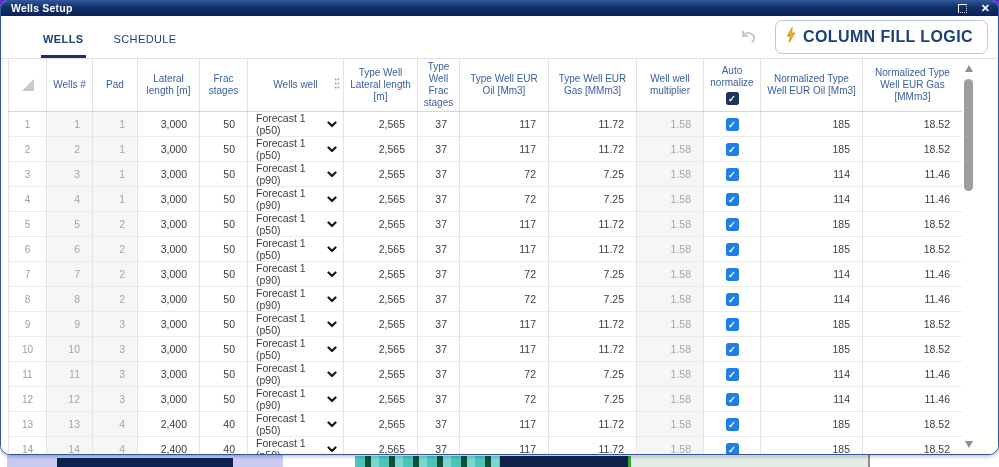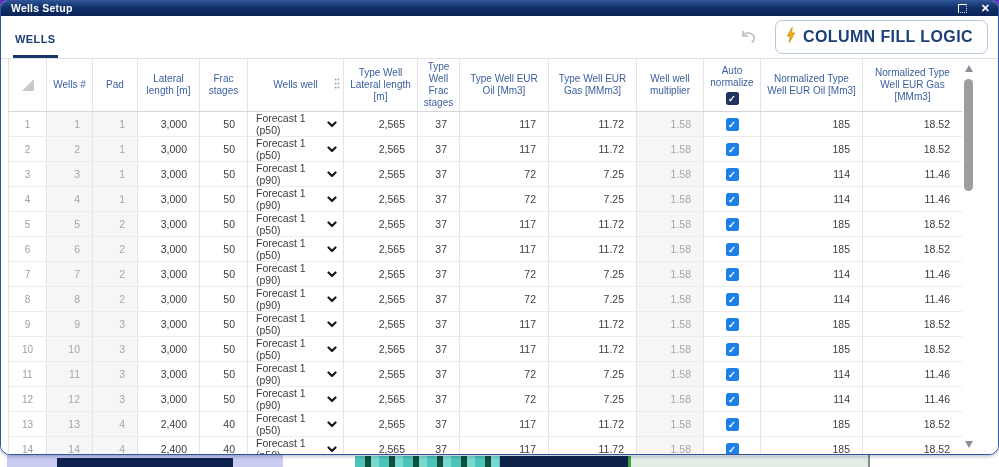--- a/index.html
+++ b/index.html
@@ -24,21 +24,21 @@
   .titlebar { height:15px; background:linear-gradient(180deg,#2b5290 0%,#10306a 45%,#0a2357 100%);
               display:flex; align-items:center; justify-content:space-between; padding:0 8px 0 10px; }
   .titlebar .title { color:#fff; font-size:10.5px; font-weight:bold; letter-spacing:.2px; line-height:15px; }
   .win-controls { display:flex; align-items:center; gap:14px; }
   .restore-box { width:9px; height:9px; border-top:1.5px solid #fff; border-left:1.5px solid #fff;
                  border-right:1.5px dotted #cdd6ea; border-bottom:1.5px dotted #cdd6ea; display:inline-block; }
   .close-x { color:#fff; font-size:11px; font-weight:bold; line-height:11px; cursor:default; }
 
   
   .toolbar { height:42px; display:flex; align-items:center; justify-content:space-between; padding:0 10px 0 12px; background:#fff; }
-  .tabs { display:flex; align-items:flex-end; gap:26px; height:100%; }
+  .tabs { display:flex; align-items:flex-end; gap:26px; height:100%;margin-left:28px; }
   .tab { font-size:11px; letter-spacing:.4px; color:#1c3f77; font-weight:500; padding:13px 2px 10px 2px; border-bottom:3px solid transparent; cursor:default; }
   .tab.active { border-bottom-color:#16356b; font-weight:600; }
   .toolbar-right { display:flex; align-items:center; gap:16px; }
   .undo-btn { display:inline-flex; align-items:center; }
   .cfl-btn { display:inline-flex; align-items:center; gap:7px; border:1px solid #b9c7e6; border-radius:7px;
              background:#fff; padding:6px 14px 6px 10px; font-family:"Liberation Sans",sans-serif;
              font-size:16px; font-weight:bold; letter-spacing:.4px; color:#1c3f77; cursor:default; }
 
   
   .grid-area { position:relative; border-top:1px solid #e2e2e2; height:397px; background:#fff; overflow:hidden; }
@@ -94,20 +94,21 @@
       <span class="title">Wells Setup</span>
       <span class="win-controls">
         <span class="restore-box"></span>
         <span class="close-x">✕</span>
       </span>
     </div>
 
     <div class="toolbar">
       <div class="tabs">
         <div class="tab active">WELLS</div>
+        <div class="tab">SCHEDULE</div>
       </div>
       <div class="toolbar-right">
         <span class="undo-btn">
           <svg width="20" height="16" viewBox="0 0 20 16">
             <path d="M4 6.5 C6 3.5, 11.2 3, 14 6.2 C15.8 8.3, 15.5 11.2, 13.4 13" fill="none" stroke="#c9c9c9" stroke-width="2.1" stroke-linecap="round"></path>
             <path d="M4 2.6 L4 7 L8.4 7" fill="none" stroke="#c9c9c9" stroke-width="2.1" stroke-linecap="round" stroke-linejoin="round"></path>
           </svg>
         </span>
         <button class="cfl-btn">
           <span>

